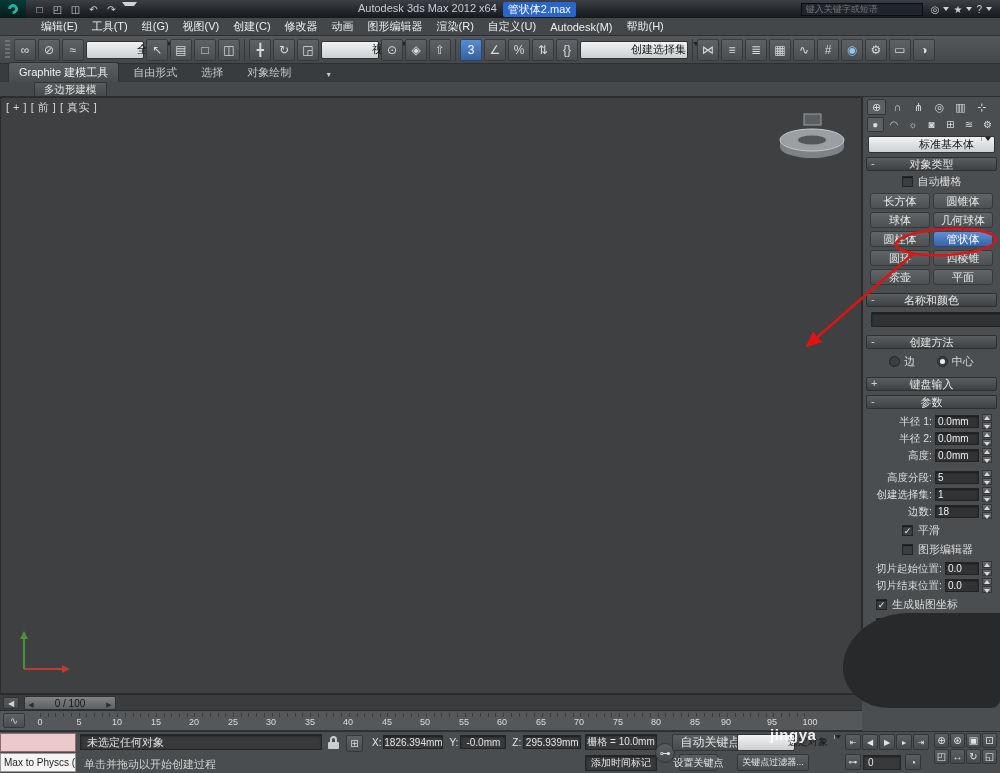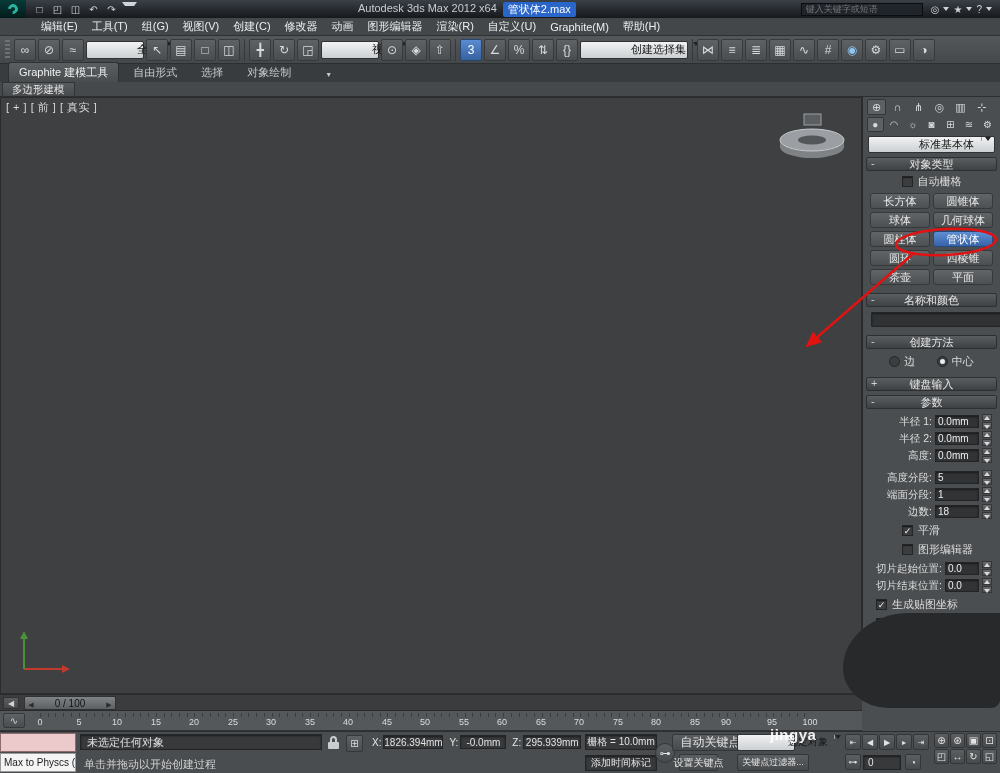--- a/index.html
+++ b/index.html
@@ -36,21 +36,21 @@
   .dd .dd-caret { width:13px; border-left:1px solid #9da0a3; display:flex; align-items:center; justify-content:center; }
   .dd .dd-caret i { width:0; height:0; border-left:3px solid transparent; border-right:3px solid transparent; border-top:4px solid #222; }
   .tb-sep { width:1px; height:22px; background:#36383a; margin:0 2px; }
 
   
   .ribbon-tabs { height:18px; background:#393c3e; display:flex; align-items:flex-end; padding-left:8px; gap:4px; }
   .rtab { padding:2px 10px 2px; font-size:11px; color:#c6c9cb; }
   .rtab.active { background:linear-gradient(#5c5f61,#494c4e); border:1px solid #2e3032; border-bottom:none; border-radius:3px 3px 0 0; color:#f0f0f0; }
   .rtab-caret { margin-left:10px; margin-bottom:2px; }
   .ribbon-sub { height:15px; background:#46494b; border-bottom:1px solid #2c2e30; display:flex; align-items:stretch; padding-left:2px; }
-  .subtab { padding:0 9px; display:flex; align-items:center; font-size:10.5px; background:linear-gradient(#595c5e,#474a4c); border:1px solid #313335; border-bottom:none; color:#e3e3e3; }
+  .subtab { padding:0 9px; display:flex; align-items:center; font-size:10.5px; background:linear-gradient(#595c5e,#474a4c); border:1px solid #313335; border-bottom:none; color:#e3e3e3;margin-left:32px; }
 
   
   .main { display:flex; height:597px; }
   .viewport { position:relative; width:862px; height:597px; background:#3e4042; box-shadow:inset 0 0 0 1px #2b2c2e; }
   .vp-label { position:absolute; top:3px; left:6px; font-size:11px; color:#d8d8d8; letter-spacing:0.5px; }
   .vp-object { position:absolute; left:770px; top:15px; }
   .vp-axis { position:absolute; left:8px; bottom:10px; }
 
   
   .cmd-panel { width:138px; background:#4b4e50; border-left:1px solid #292b2d; font-size:11px; }
@@ -166,21 +166,21 @@
     <span class="menu-item">编辑(E)</span>
     <span class="menu-item">工具(T)</span>
     <span class="menu-item">组(G)</span>
     <span class="menu-item">视图(V)</span>
     <span class="menu-item">创建(C)</span>
     <span class="menu-item">修改器</span>
     <span class="menu-item">动画</span>
     <span class="menu-item">图形编辑器</span>
     <span class="menu-item">渲染(R)</span>
     <span class="menu-item">自定义(U)</span>
-    <span class="menu-item">Graphite(M)</span>
+    <span class="menu-item">Autodesk(M)</span>
     <span class="menu-item">帮助(H)</span>
   </div>
 
   <div class="toolbar">
     <div class="grip"></div>
     <span class="tb-btn">∞</span>
     <span class="tb-btn">⊘</span>
     <span class="tb-btn">≈</span>
     <div class="dd" style="width:58px">
       <span class="dd-label">全部</span>
@@ -381,21 +381,21 @@
           </div>
           <div class="param-row" style="margin-top:7px">
             <span class="p-label">高度分段:</span>
             <span class="p-field">5</span>
             <span class="spin">
                 <i class="up"></i>
                 <i class="dn"></i>
               </span>
           </div>
           <div class="param-row">
-            <span class="p-label">端面分段:</span>
+            <span class="p-label">创建选择集:</span>
             <span class="p-field">1</span>
             <span class="spin">
                 <i class="up"></i>
                 <i class="dn"></i>
               </span>
           </div>
           <div class="param-row">
             <span class="p-label">边数:</span>
             <span class="p-field">18</span>
             <span class="spin">

